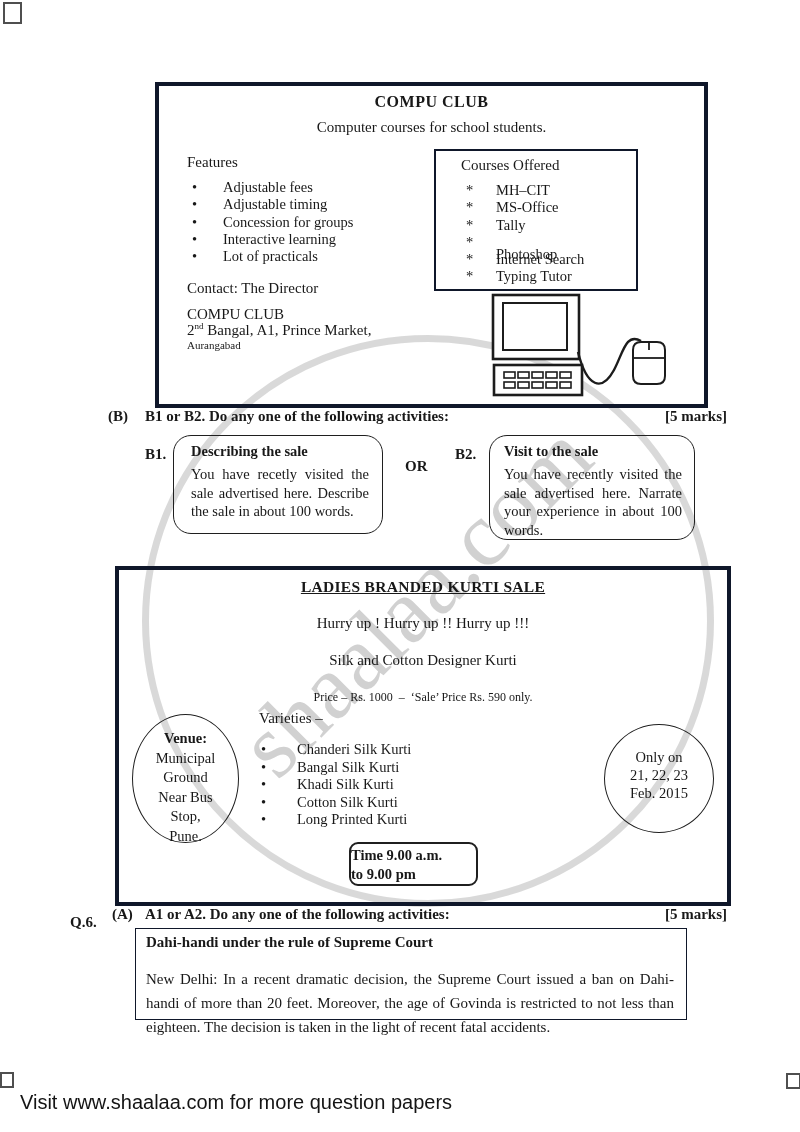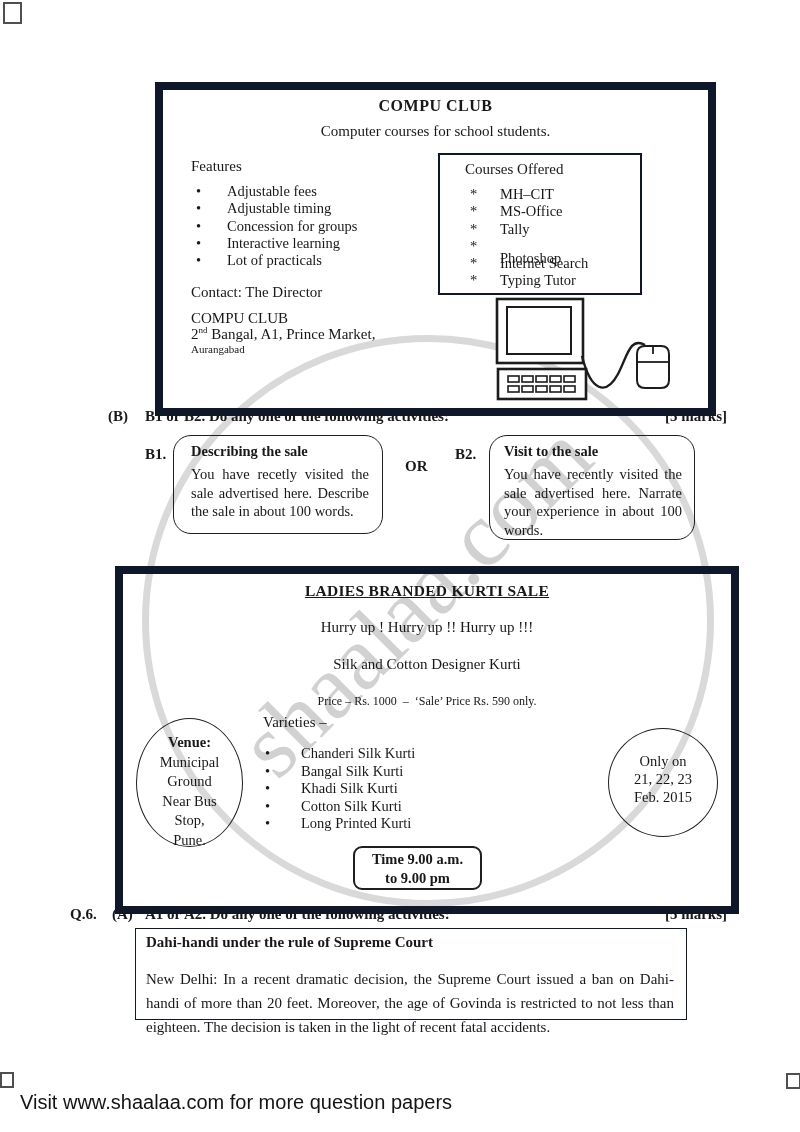--- a/index.html
+++ b/index.html
@@ -22,38 +22,38 @@
   .wm-text{
     font-size:92px;color:rgba(140,140,140,0.40);white-space:nowrap;
     transform:rotate(-45deg);font-family:"Liberation Serif",serif;
   }
   
   .sq{position:absolute;border:2px solid #4f4f4f;background:#fff;z-index:3;}
   .sq-tl{left:3px;top:2px;width:15px;height:18px;}
   .sq-bl{left:0px;top:1072px;width:10px;height:12px;}
   .sq-br{left:786px;top:1073px;width:11px;height:12px;}
   
-  .box{position:absolute;border:8px solid #0f172a;background:transparent;z-index:2;}
+  .box{position:absolute;border:4px solid #0f172a;background:transparent;z-index:2;}
   .center{text-align:center;width:100%;}
   .bold{font-weight:bold;}
   
   .compu-title{font-size:16px;letter-spacing:.5px;}
   .list-row{position:relative;height:17.3px;}
   .marker{position:absolute;}
   
   .rbox{position:absolute;border:1.7px solid #1f1f1f;border-radius:18px;background:transparent;z-index:2;}
   .rbox .rtitle{position:absolute;font-weight:bold;}
   .rbox .rtext{position:absolute;text-align:justify;line-height:18.5px;}
   
   .hrow{position:absolute;width:800px;height:18px;font-weight:bold;font-size:15px;z-index:2;}
   .hrow span{position:absolute;white-space:nowrap;}
   
   .ellipse{position:absolute;border:1.6px solid #1f1f1f;border-radius:50%;text-align:center;z-index:2;background:transparent;}
   .prewrap{white-space:pre-wrap;}
-  .timebox{position:absolute;border:2px solid #1f1f1f;border-radius:9px;text-align:center;font-weight:bold;z-index:2;}
+  .timebox{position:absolute;border:2px solid #1f1f1f;border-radius:9px;text-align:left;font-weight:bold;z-index:2;}
   sup.ord{vertical-align:super;font-size:60%;line-height:0;}
   .footer{
     position:absolute;left:20px;top:1091px;z-index:3;
     font-family:"Liberation Sans","DejaVu Sans",sans-serif;font-size:20px;color:#141414;
   }
   svg{display:block;}
 </style>
 </head>
 <body>
 
@@ -227,21 +227,21 @@
 
   <div class="timebox" style="left:230px;top:272px;width:125px;height:40px;">
     <div style="padding-top:2px;line-height:19px;">
       <div>Time 9.00 a.m.</div>
       <div>to 9.00 pm</div>
     </div>
   </div>
 </div>
 
 <div class="hrow" style="top:906px;">
-  <span style="left:70px;">Q.6.</span>
+  <span style="left:70px;margin-top:8px;">Q.6.</span>
   <span style="left:112px;">(A)</span>
   <span style="left:145px;">A1 or A2. Do any one of the following activities:</span>
   <span style="right:73px;">[5 marks]</span>
 </div>
 
 <div class="box" style="left:135px;top:928px;width:550px;height:90px;border-width:1.7px;">
   <div class="abs bold" style="left:10px;top:5px;font-size:15px;">Dahi-handi under the rule of Supreme Court</div>
   <div class="abs" style="left:10px;top:38px;width:528px;font-size:15px;line-height:24px;text-align:justify;">New Delhi: In a recent dramatic decision, the Supreme Court issued a ban on Dahi-handi of more than 20 feet. Moreover, the age of Govinda is restricted to not less than eighteen. The decision is taken in the light of recent fatal accidents.</div>
 </div>
 

